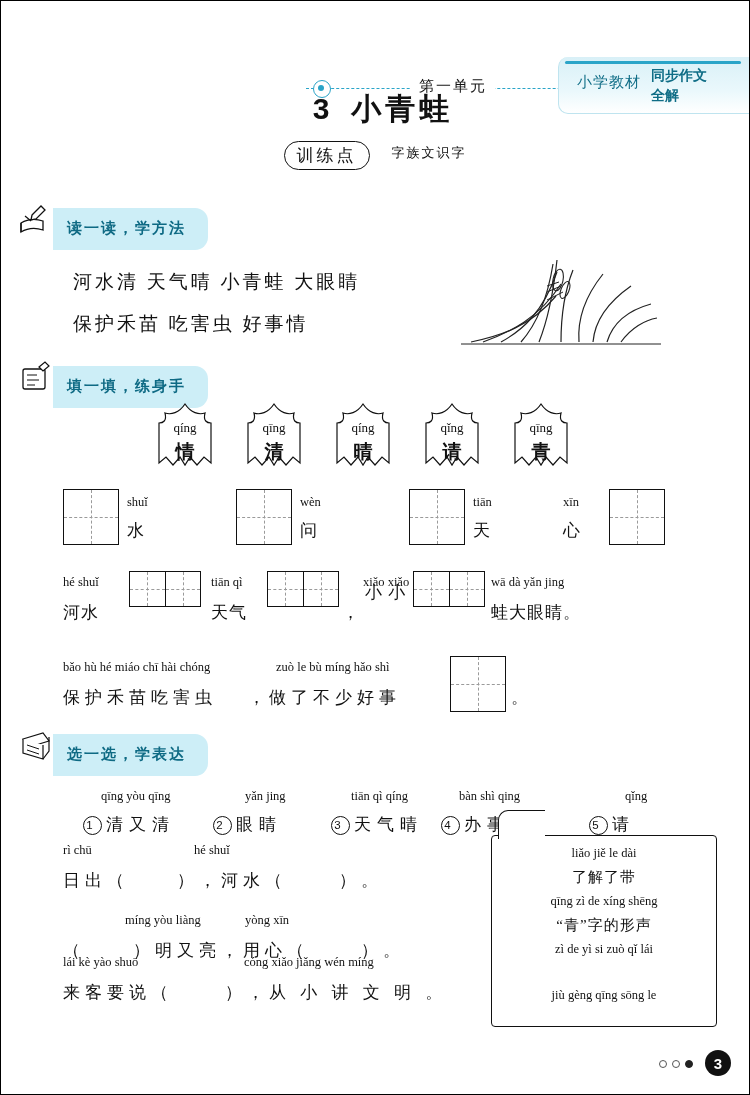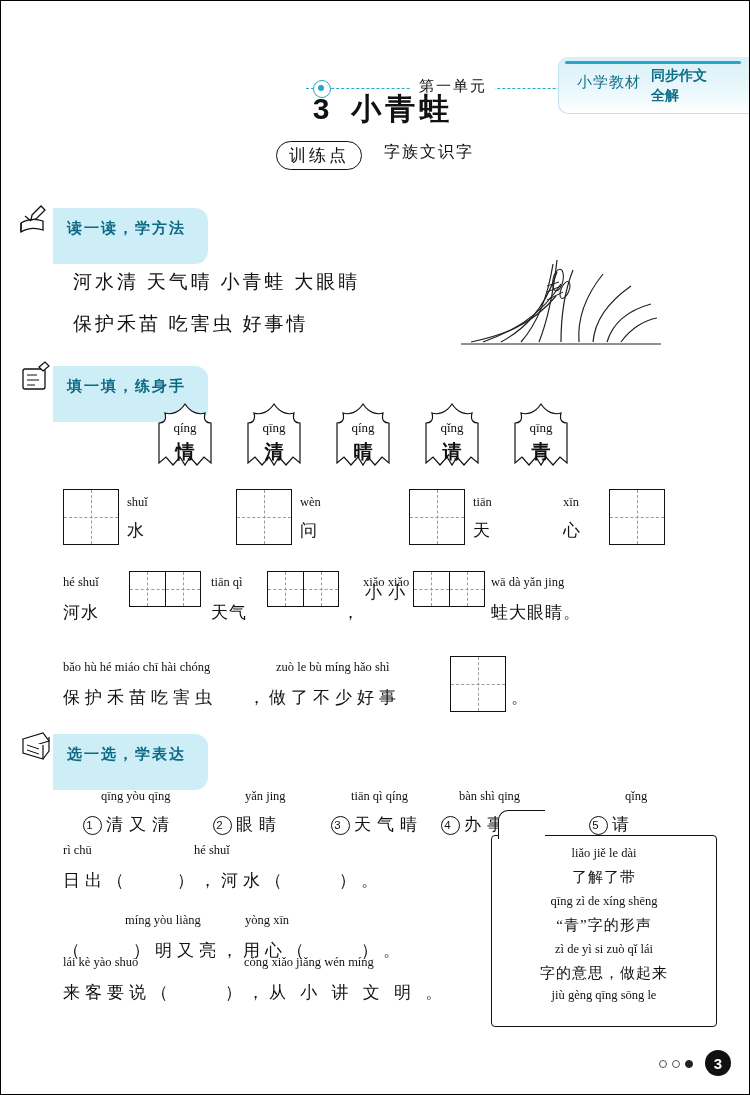--- a/index.html
+++ b/index.html
@@ -68,32 +68,32 @@
   .lesson-num{margin-right:18px;}
   .train{
     position:absolute;top:138px;left:0;right:0;text-align:center;
   }
   .train-badge{
     display:inline-block;border:1.5px solid #111;border-radius:16px;
     padding:2px 12px;font-size:17px;letter-spacing:3px;
     position:relative;top:2px;
   }
   .train-text{
-    display:inline-block;margin-left:18px;font-size:16px;letter-spacing:2px;
+    display:inline-block;margin-left:18px;font-size:13px;letter-spacing:2px;
     vertical-align:2px;
   }
   
   .banner{
     position:absolute;height:26px;
   }
   .banner .ribbon{
     position:absolute;left:52px;top:0;height:40px;
     background:#cdeef7;
     border-top-right-radius:13px;border-bottom-right-radius:13px;
-    padding:0 22px 16px 14px;
+    padding:0 22px 2px 14px;
     display:flex;align-items:center;
     color:#0e6a84;font-size:15px;font-weight:bold;letter-spacing:2px;
     font-family:"Liberation Sans",sans-serif;
   }
   .banner .icon{
     position:absolute;left:14px;top:-5px;width:42px;height:34px;
   }
   
   .txt{
     position:absolute;font-size:17px;letter-spacing:1px;
@@ -406,21 +406,20 @@
   </div>
 
   <div class="bubble">
     <div class="tailshape"></div>
     <div class="tailcover"></div>
     <div class="py" style="left:0;right:0;top:10px;text-align:center;">liǎo jiě le dài</div>
     <div class="line" style="top:32px;">了解了带</div>
     <div class="py" style="left:0;right:0;top:58px;text-align:center;">qīng zì de xíng shēng</div>
     <div class="line" style="top:80px;">“青”字的形声</div>
     <div class="py" style="left:0;right:0;top:106px;text-align:center;">zì de yì si  zuò qǐ lái</div>
-    <div class="line" style="top:128px;">字的意思，做起来</div>
     <div class="py" style="left:0;right:0;top:152px;text-align:center;">jiù gèng qīng sōng le</div>
   </div>
 
   <div class="footer-dots">
     <i></i>
     <i></i>
     <i class="fill"></i>
   </div>
   <div class="pagenum">3</div>
 

